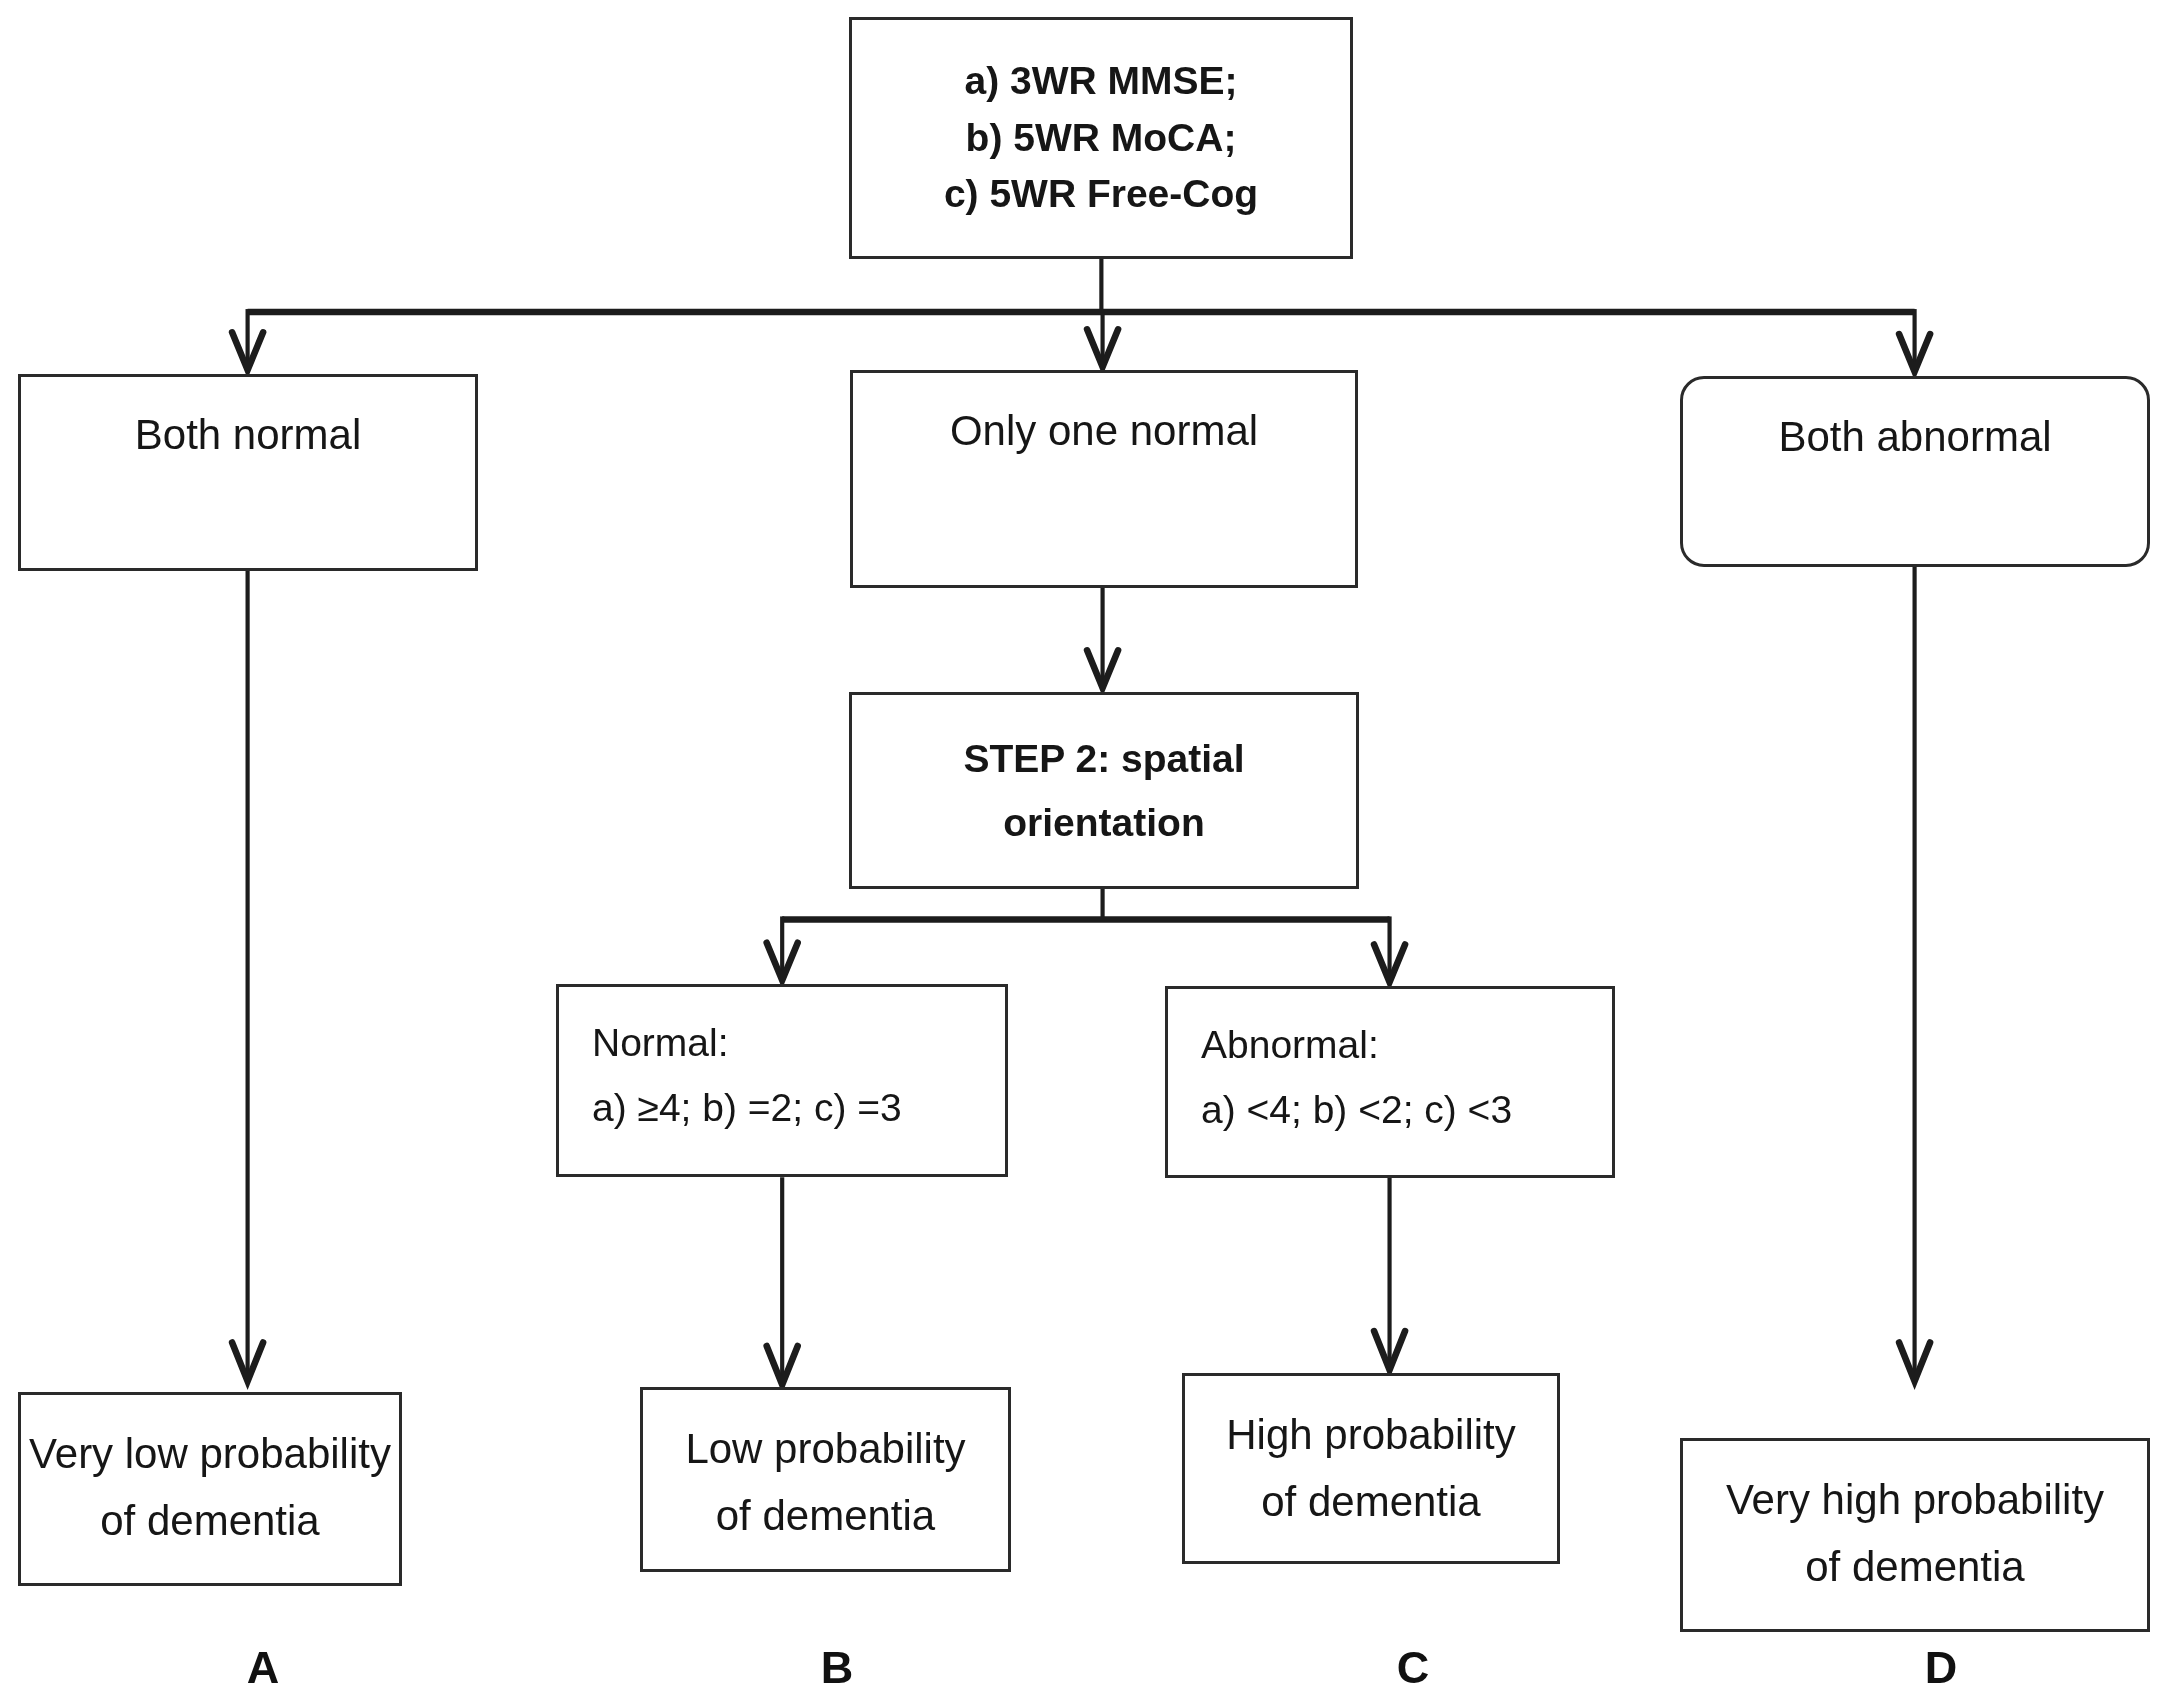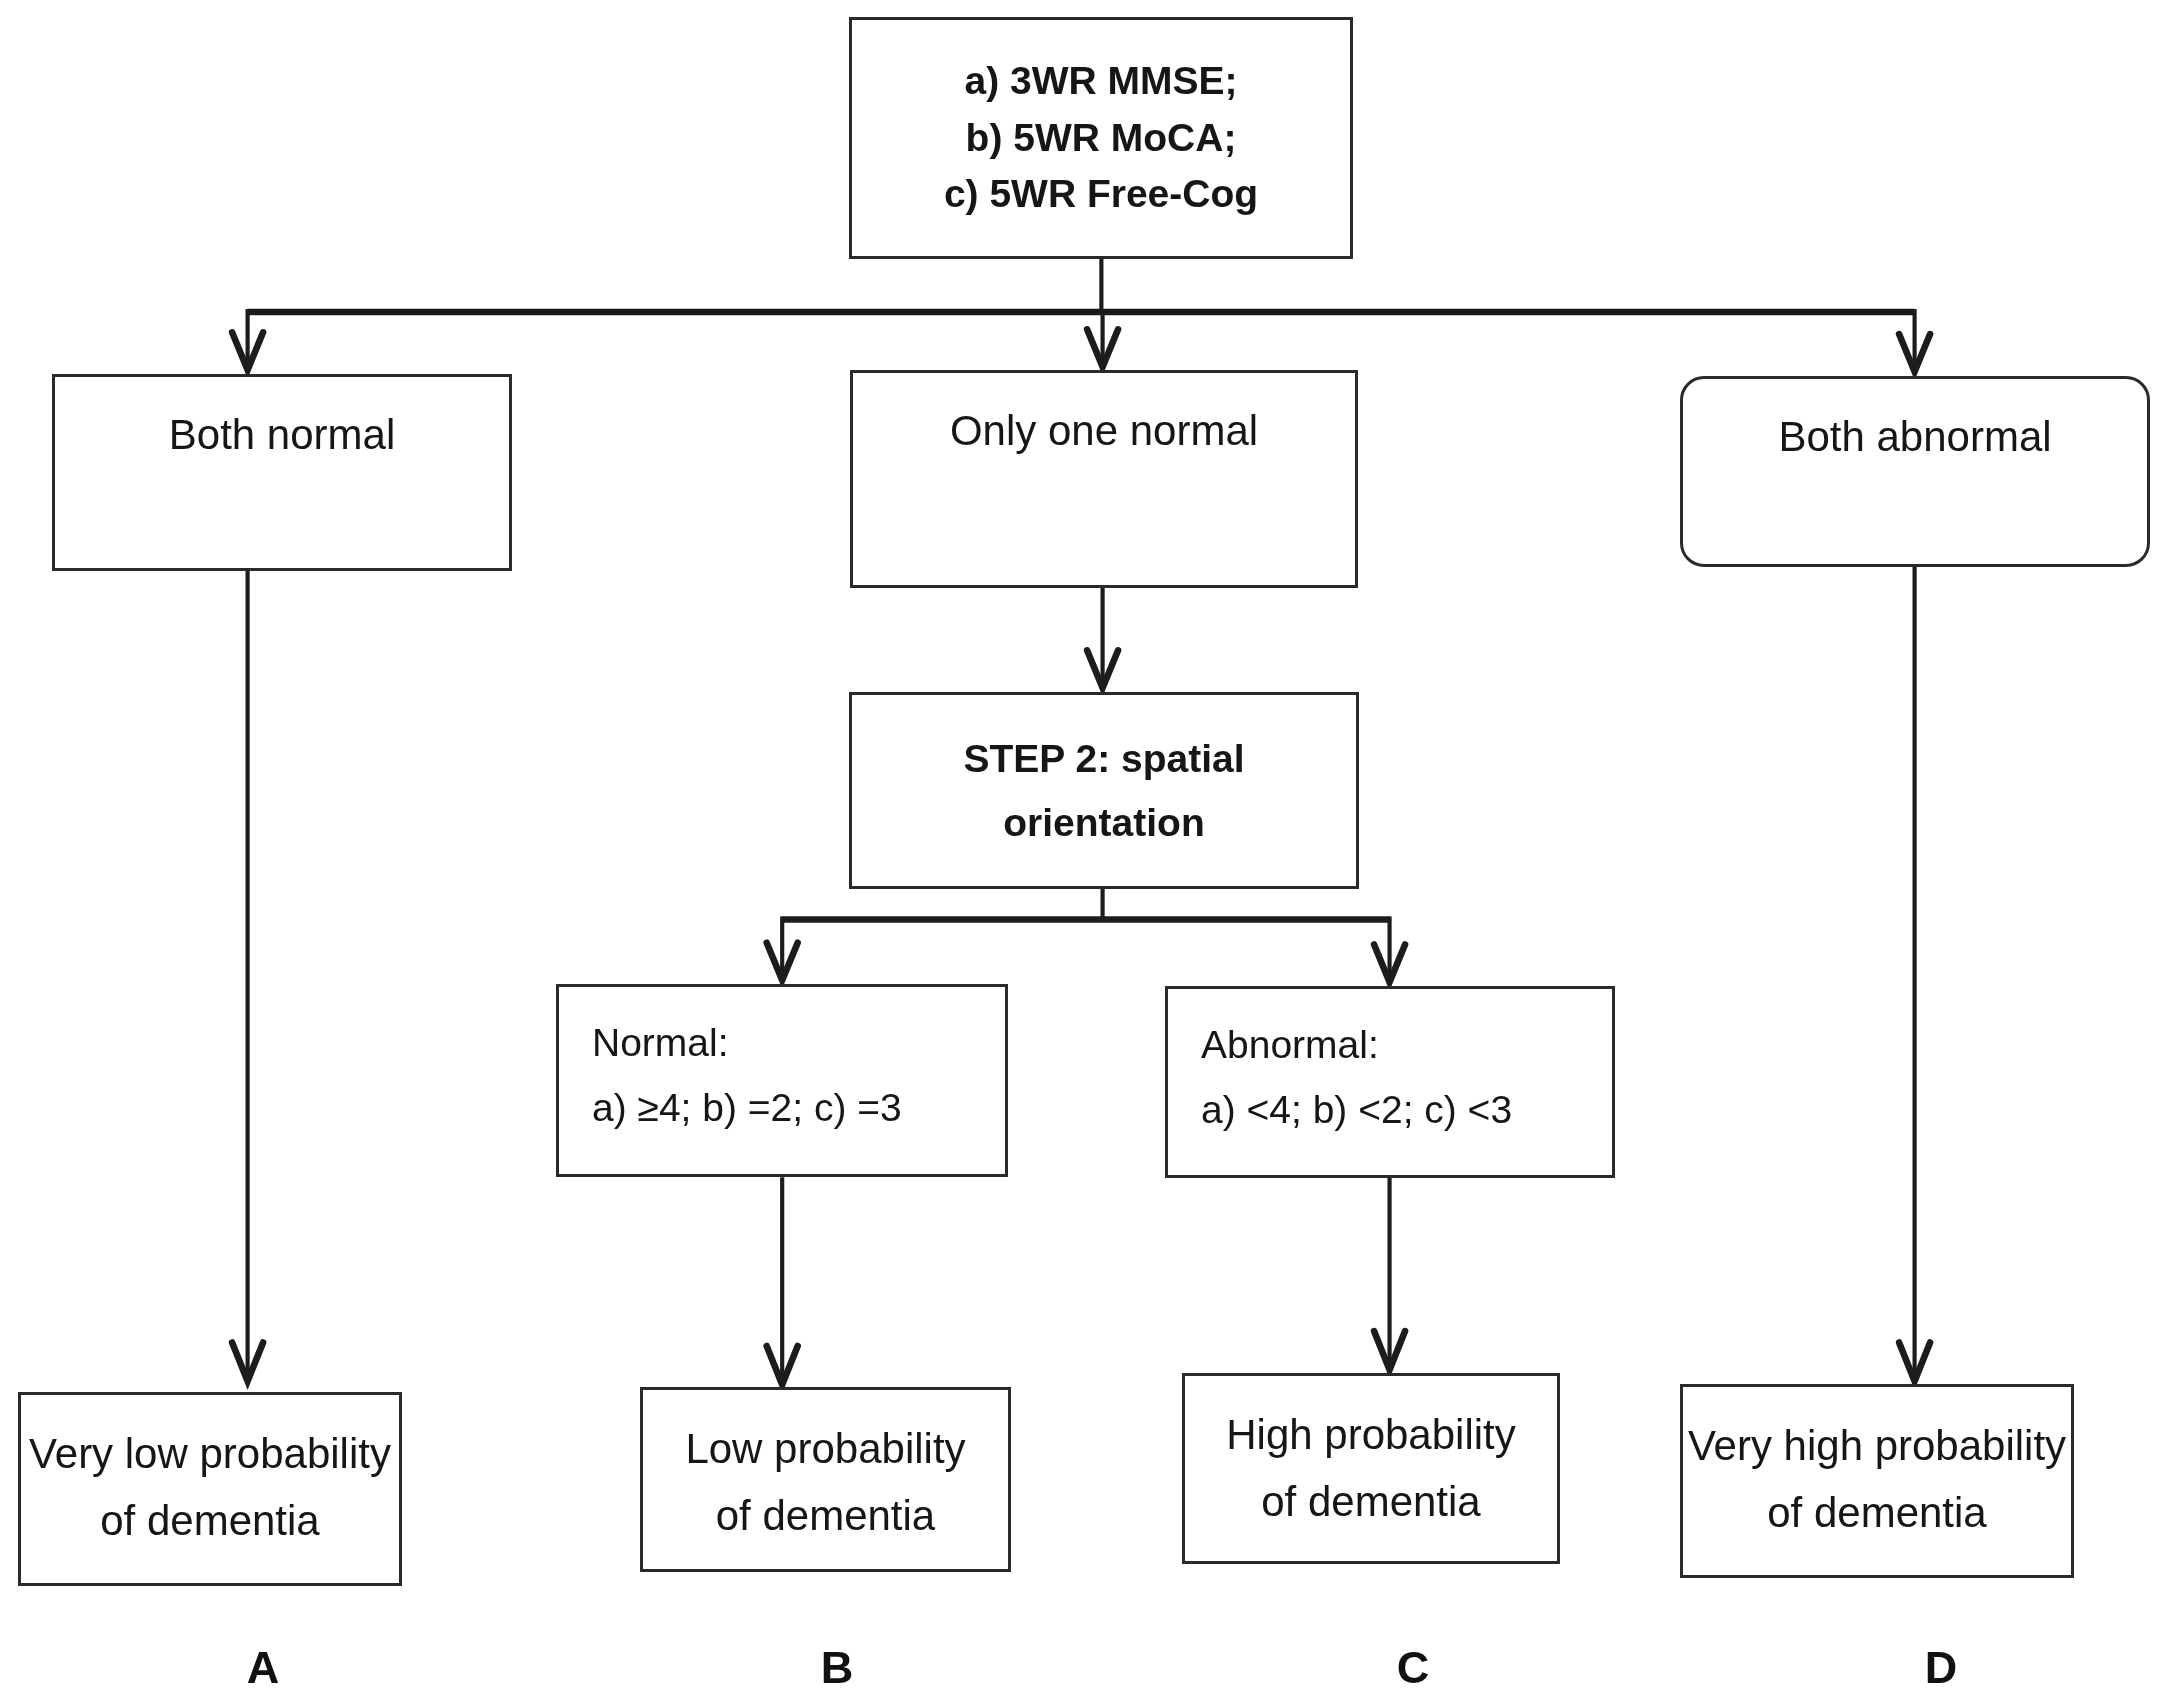--- a/index.html
+++ b/index.html
@@ -46,30 +46,30 @@
     text-align: left;
     padding: 24px 0 16px 33px;
     font-size: 39px;
     line-height: 1.66;
   }
   .outcome {
     padding-top: 25px;
     line-height: 1.6;
   }
   #step1 { left: 849px; top: 16.7px;  width: 504px; height: 242px; font-size: 39px; line-height: 1.44; }
-  #both-normal     { left: 18px;   top: 374px; width: 460px; height: 197px; margin-left: 34px; }
+  #both-normal     { left: 18px;   top: 374px; width: 460px; height: 197px; }
   #only-one-normal { left: 850px; top: 370px; width: 508px; height: 218px; }
   #both-abnormal   { left: 1680px; top: 376px; width: 470px; height: 191px; border-radius: 24px; }
   #step2 { left: 849px; top: 692px; width: 510px; height: 197px; font-size: 39px; line-height: 1.62; }
   #normal-criteria   { left: 556px;  top: 984px; width: 452px; height: 193px; }
   #abnormal-criteria { left: 1165px; top: 986px; width: 450px; height: 192px; }
   #outcome-a { left: 18px;   top: 1384px; width: 384px; height: 194px; margin-top: 8px; }
   #outcome-b { left: 640px; top: 1387px; width: 371px; height: 185px; }
   #outcome-c { left: 1182px; top: 1373px; width: 378px; height: 191px; }
-  #outcome-d { left: 1680px; top: 1384px; width: 394px; height: 194px; }
+  #outcome-d { left: 1680px; top: 1438px; width: 470px; height: 194px; }
   .col-label {
     position: absolute;
     top: 1642px;
     transform: translateX(-50%);
     font-size: 45px;
     font-weight: bold;
     color: #111111;
   }
   #label-a { left: 263px; }
   #label-b { left: 837px; }

